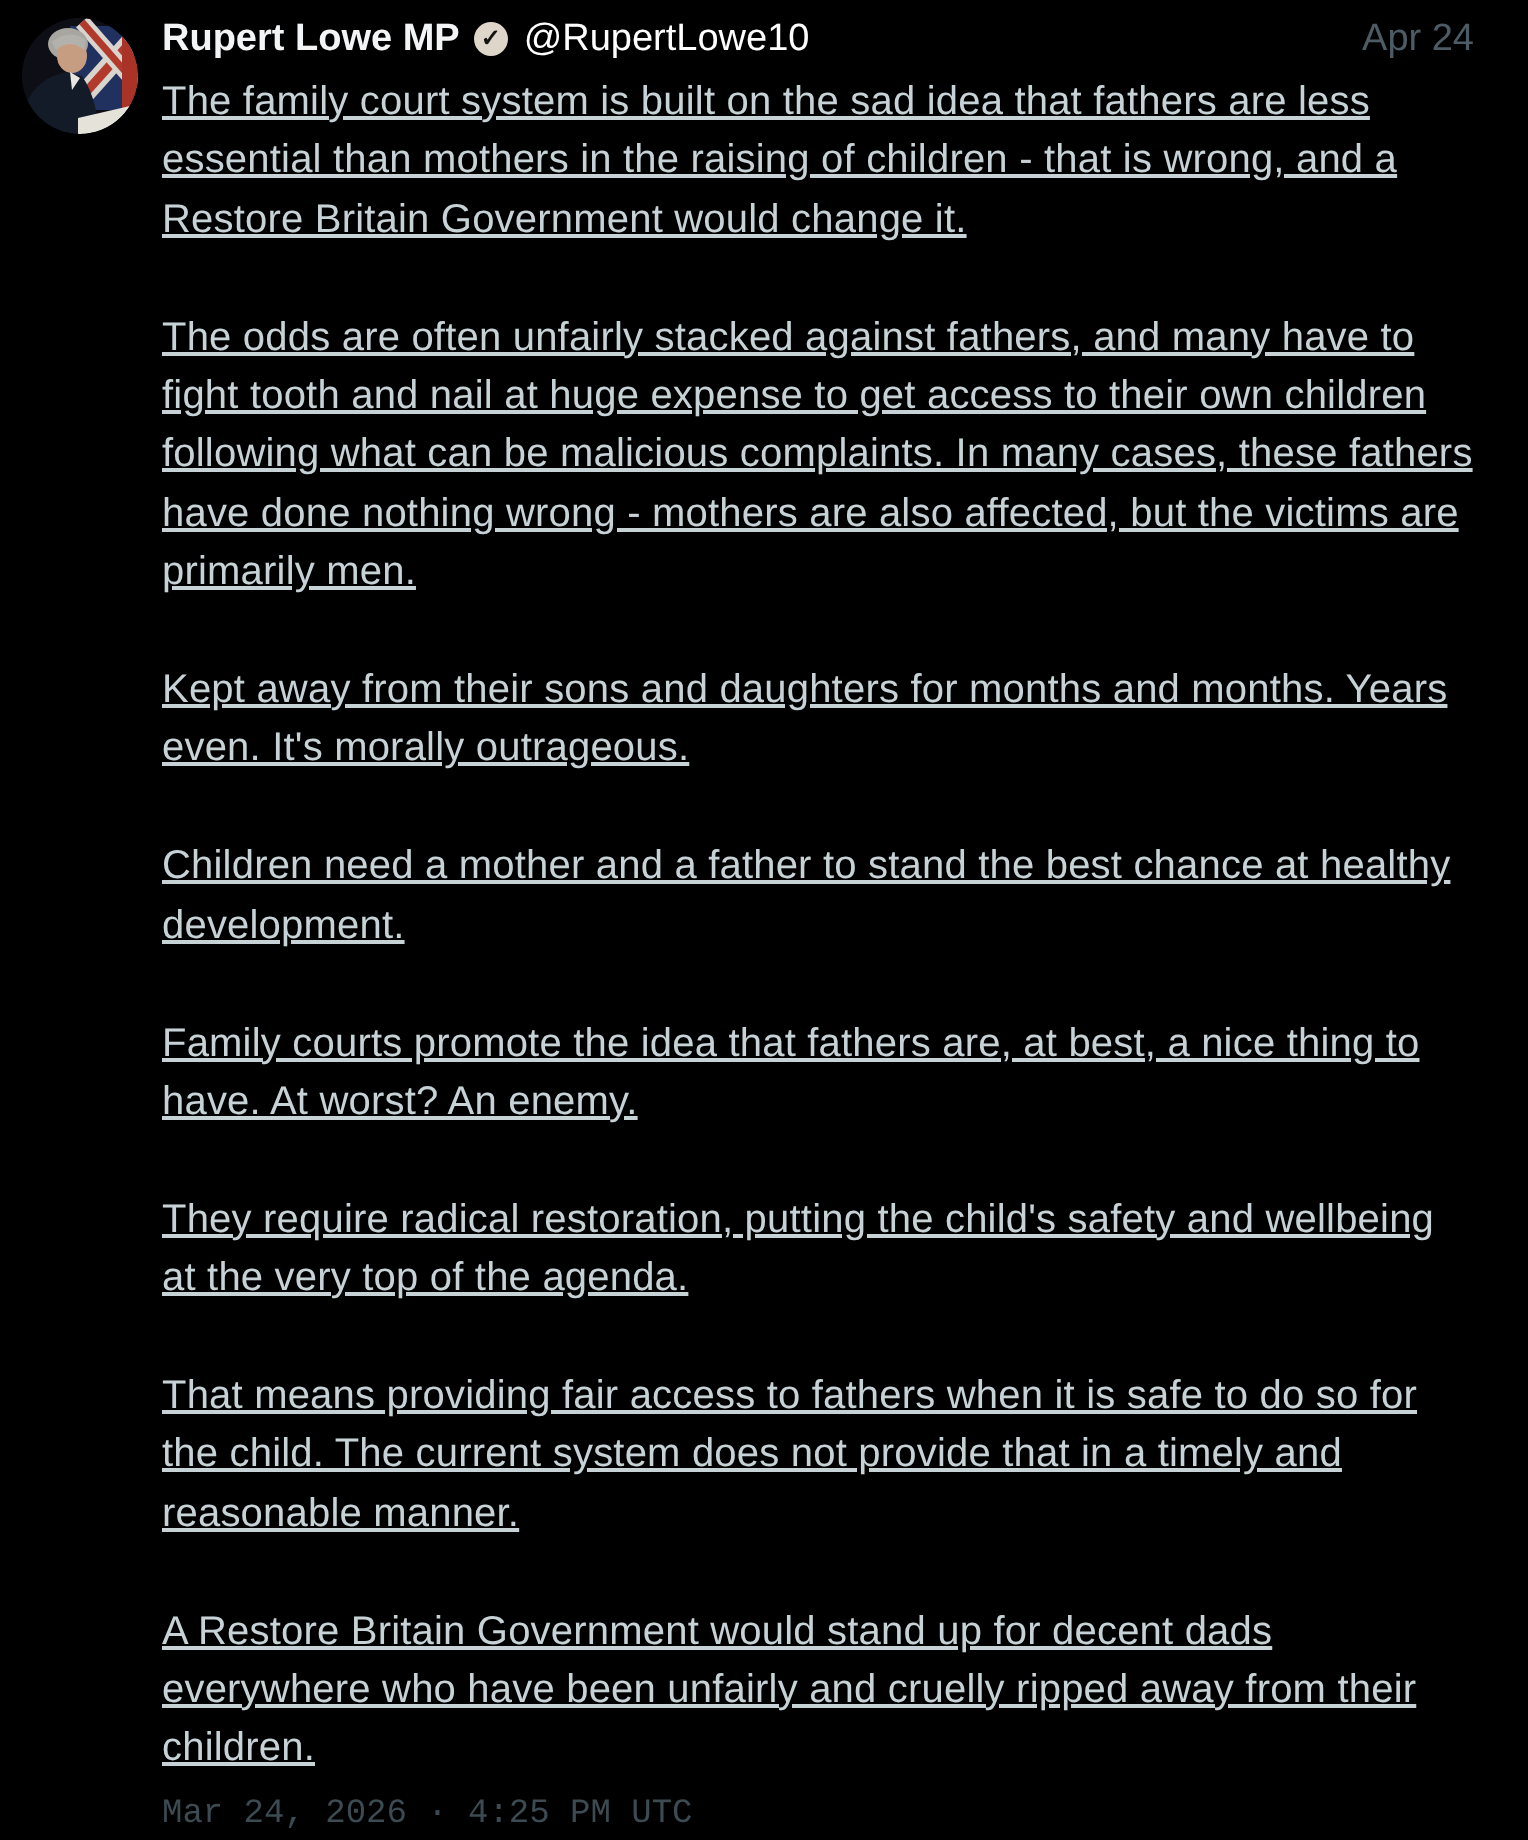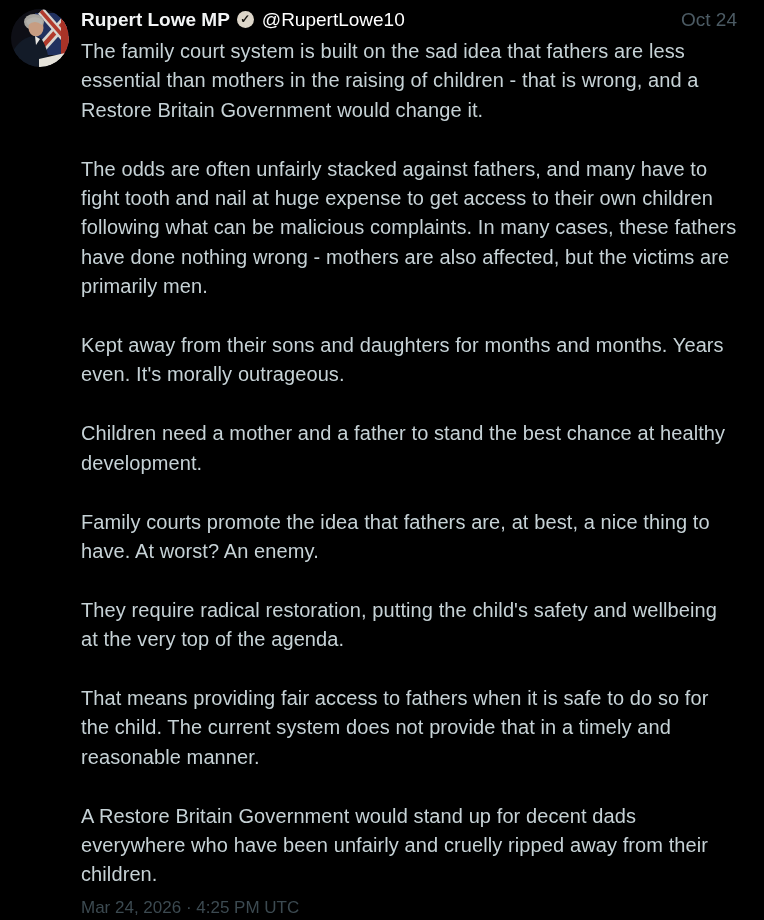--- a/index.html
+++ b/index.html
@@ -67,28 +67,30 @@
     color: #4c5b64;
     text-decoration: none;
   }
   .body-text {
     margin-top: 4px;
     font-size: 20px;
     line-height: 29.4px;
     color: #c6d2d6;
     white-space: pre-line;
     letter-spacing: 0.1px;
+    text-decoration: underline;
   }
   .timestamp {
     display: block;
     margin-top: 7px;
     font-size: 17px;
     line-height: 22px;
     color: #3c4a51;
     text-decoration: none;
+    font-family: Liberation Mono, monospace;
   }
 </style>
 </head>
 <body>
 
 <div class="tweet">
 
   <div class="avatar">
     <span>
       <svg width="58" height="58" viewBox="0 0 58 58">
@@ -119,21 +121,21 @@
         </g>
       </svg>
     </span>
   </div>
 
   <div class="content">
     <div class="header">
       <span class="name">Rupert Lowe MP</span>
       <span class="badge">✓</span>
       <span class="handle">@RupertLowe10</span>
-      <span class="date-short">Oct 24</span>
+      <span class="date-short">Apr 24</span>
     </div>
 
     <div class="body-text">The family court system is built on the sad idea that fathers are less essential than mothers in the raising of children - that is wrong, and a Restore Britain Government would change it.
 
 The odds are often unfairly stacked against fathers, and many have to fight tooth and nail at huge expense to get access to their own children following what can be malicious complaints. In many cases, these fathers have done nothing wrong - mothers are also affected, but the victims are primarily men.
 
 Kept away from their sons and daughters for months and months. Years even. It's morally outrageous.
 
 Children need a mother and a father to stand the best chance at healthy development.
 

